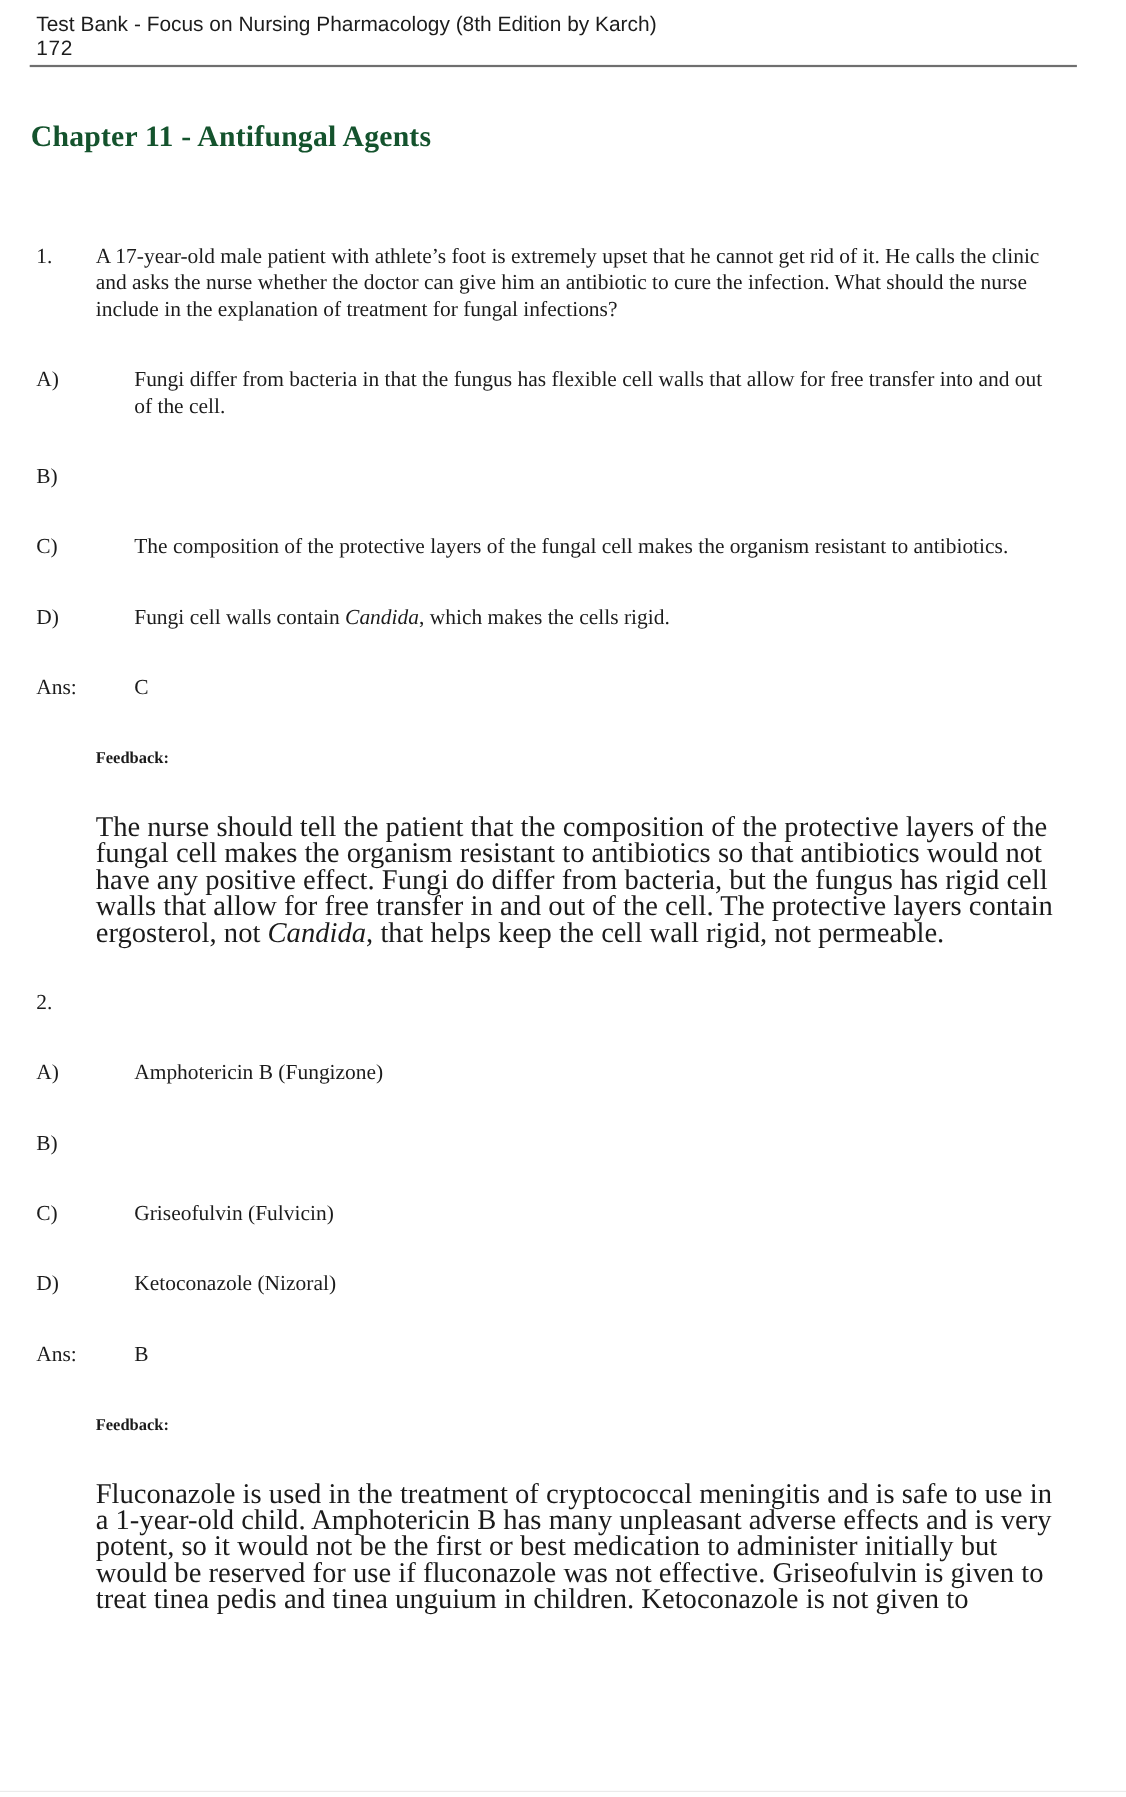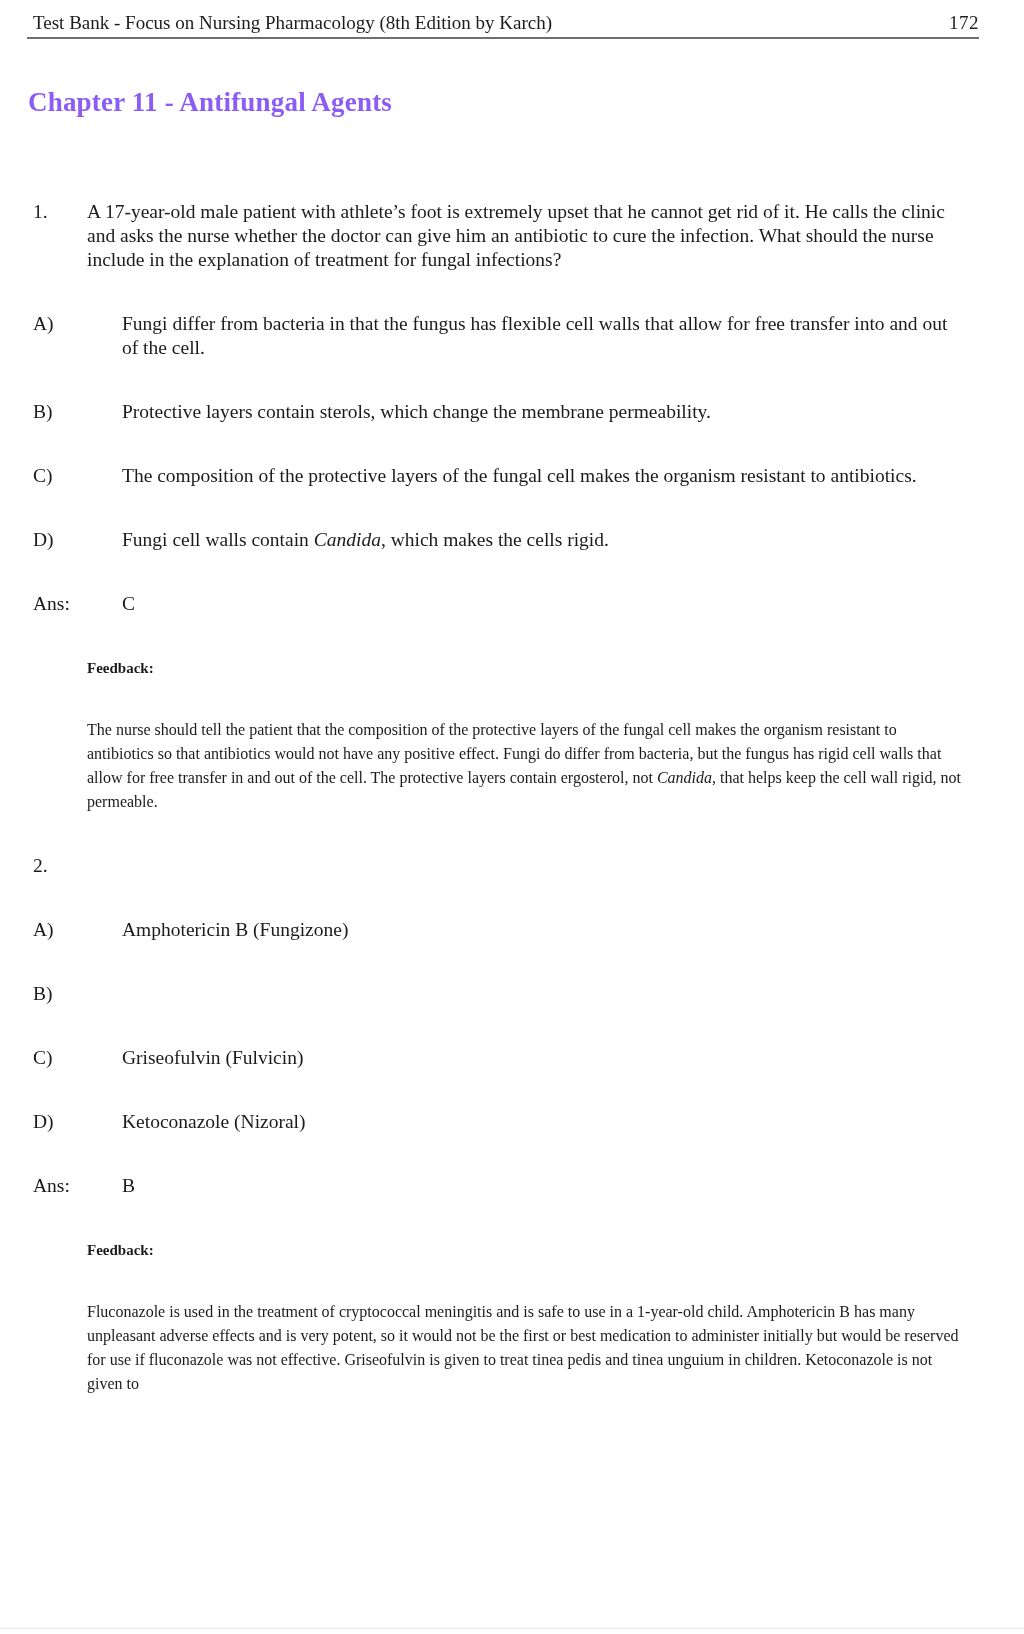--- a/index.html
+++ b/index.html
@@ -21,38 +21,39 @@
     box-sizing: border-box;
     width: 1024px;
     min-height: 1634px;
   }
   
   .page-header {
     display: flex;
     justify-content: space-between;
     align-items: baseline;
     width: 946px;
-    font-family: Liberation Serif, serif;
+    font-family: Liberation Sans, sans-serif;
     font-size: 19px;
     color: #1c1c1c;
     border-bottom: 2px solid #6f6f6f;
     padding-bottom: 3px;
     margin-left: -6px;
     padding-left: 6px;
+    flex-direction: column;
   }
   .page-header .pagenum {
     letter-spacing: 0.5px;
   }
   
   h1.chapter-title {
     font-family: "Liberation Serif", serif;
     font-weight: bold;
     font-size: 27px;
     margin: 48px 0 82px -5px;
-    color: #8b5cf6;
+    color: #14532d;
     letter-spacing: 0.2px;
   }
   
   .row {
     display: flex;
     align-items: flex-start;
     margin-top: 40px;
     font-size: 19.5px;
     line-height: 24px;
   }
@@ -77,21 +78,21 @@
   }
   .fb-heading {
     margin: 40px 0 0 54px;
     font-weight: bold;
     font-size: 15px;
     line-height: 24px;
   }
   .fb-text {
     margin: 38px 0 0 54px;
     width: 878px;
-    font-size: 16px;
+    font-size: 26px;
     line-height: 24px;
   }
   .question-block {
     margin-top: 0;
   }
   .question-block + .question-block {
     margin-top: 0;
   }
   
   .page-bottom-line {
@@ -123,21 +124,20 @@
       <p class="q-text">A 17-year-old male patient with athlete’s foot is extremely upset that he cannot get rid of it. He calls the clinic and asks the nurse whether the doctor can give him an antibiotic to cure the infection. What should the nurse include in the explanation of treatment for fungal infections?</p>
     </div>
 
     <div class="row opt">
       <span class="col-marker">A)</span>
       <p class="opt-text">Fungi differ from bacteria in that the fungus has flexible cell walls that allow for free transfer into and out of the cell.</p>
     </div>
 
     <div class="row opt">
       <span class="col-marker">B)</span>
-      <p class="opt-text">Protective layers contain sterols, which change the membrane permeability.</p>
     </div>
 
     <div class="row opt">
       <span class="col-marker">C)</span>
       <p class="opt-text">The composition of the protective layers of the fungal cell makes the organism resistant to antibiotics.</p>
     </div>
 
     <div class="row opt">
       <span class="col-marker">D)</span>
       <p class="opt-text">Fungi cell walls contain <i>Candida</i>, which makes the cells rigid.</p>

